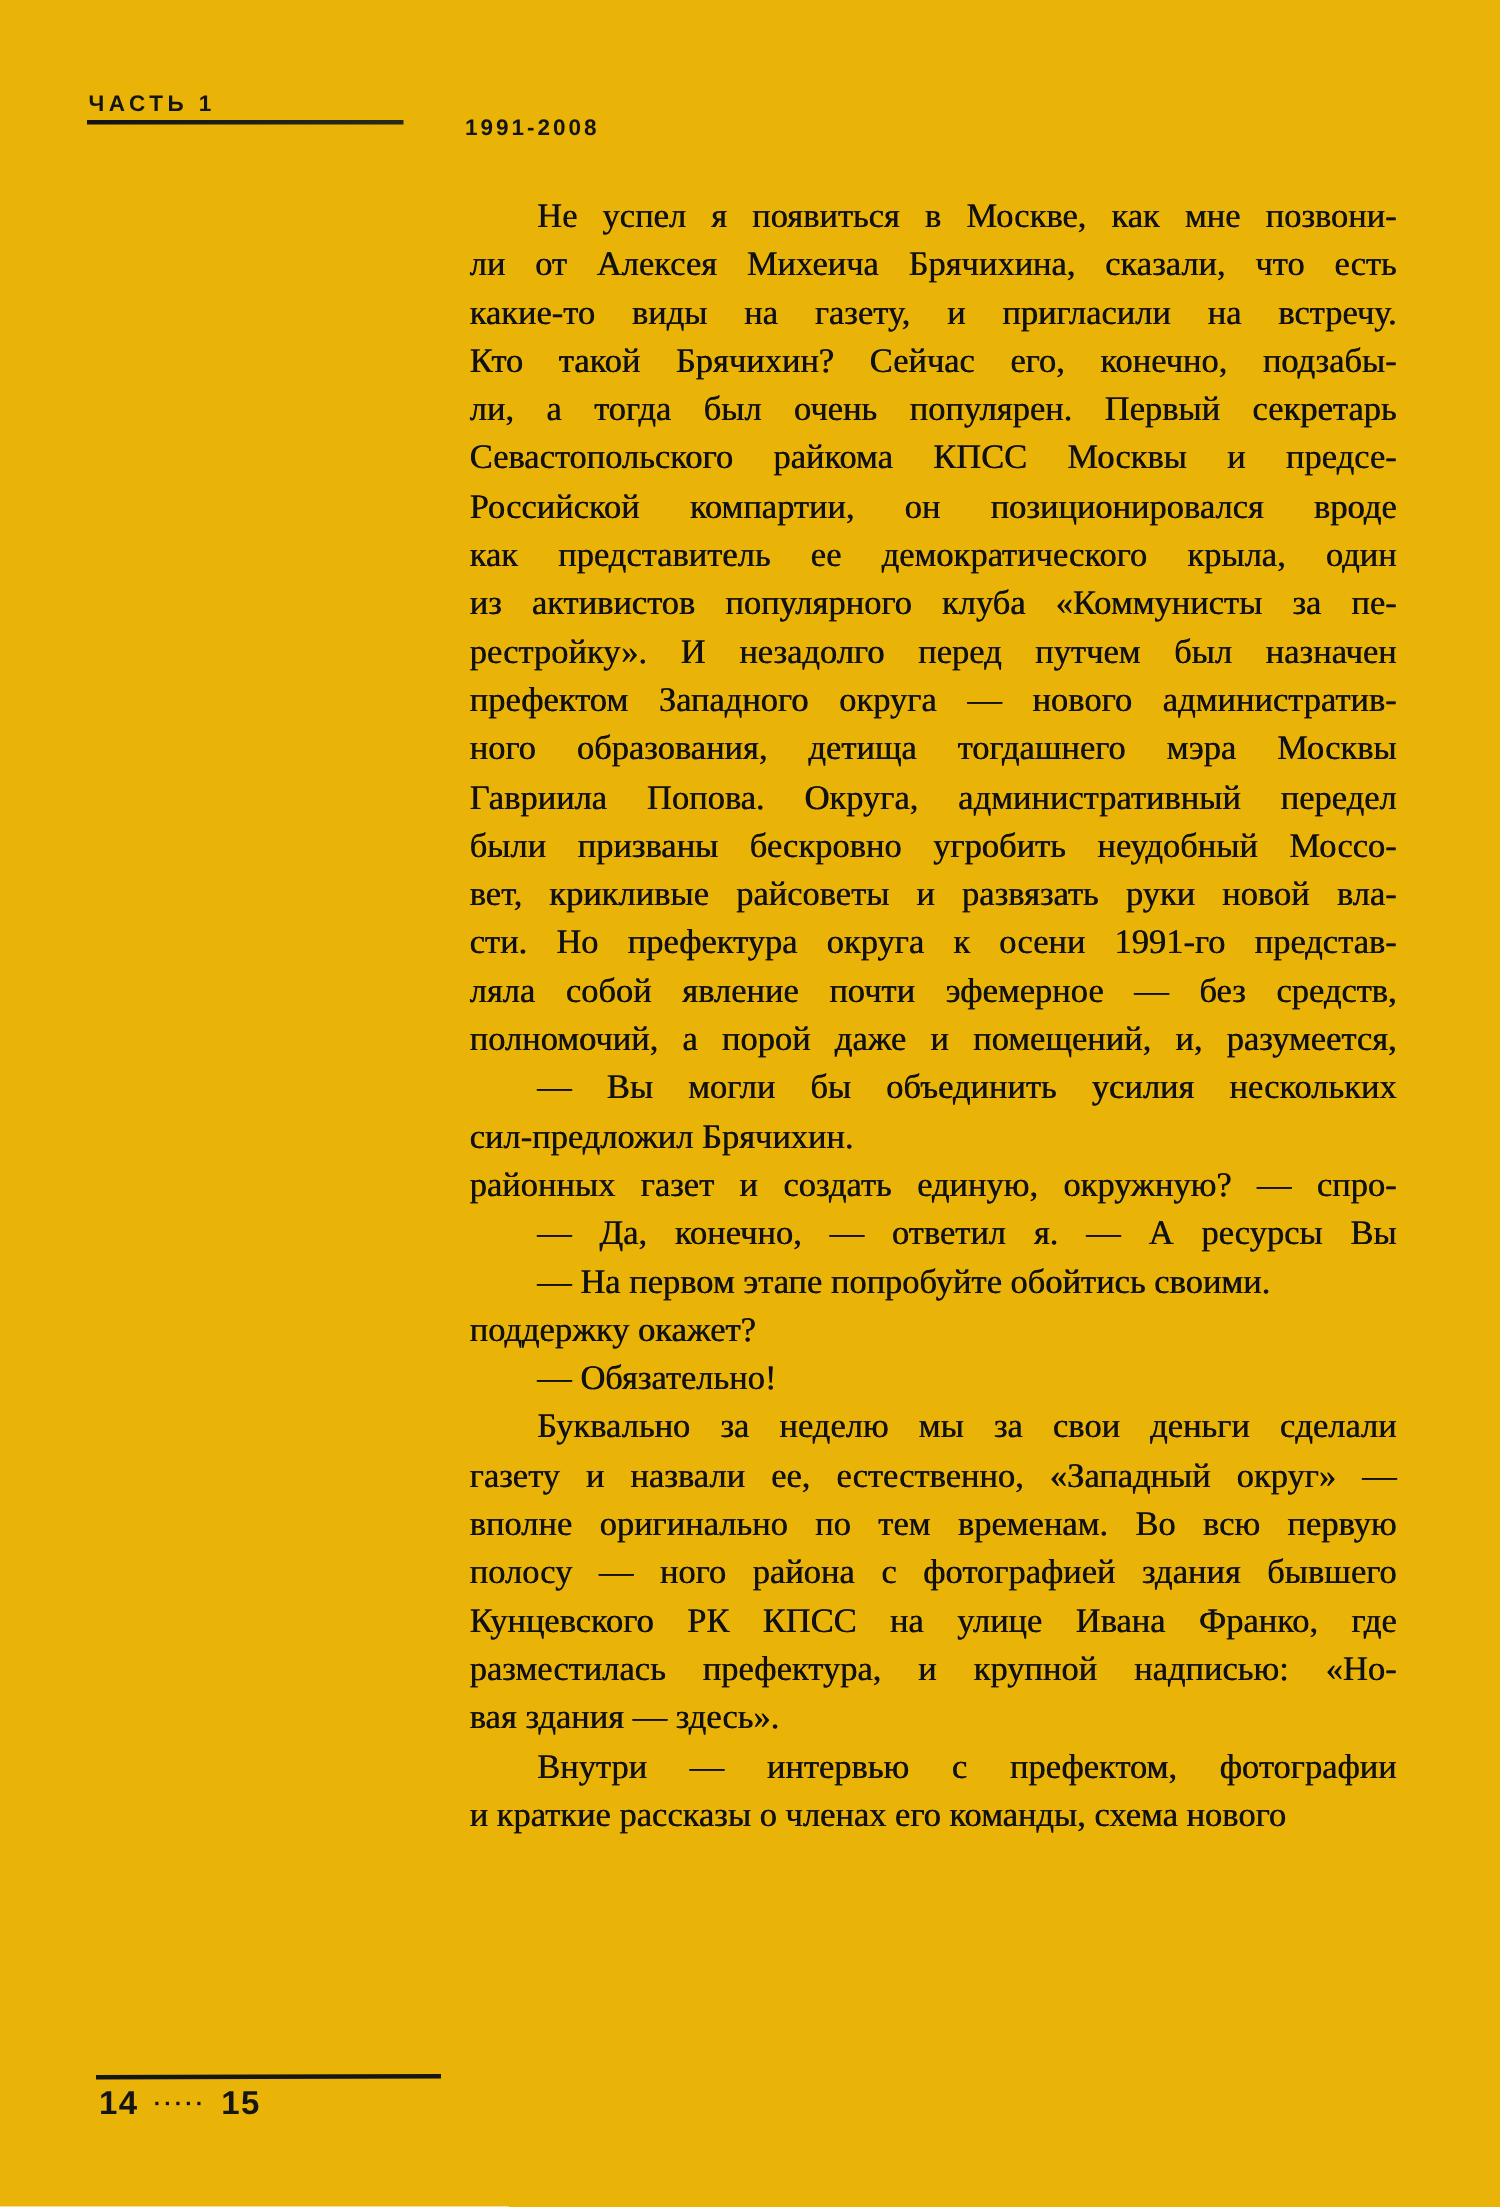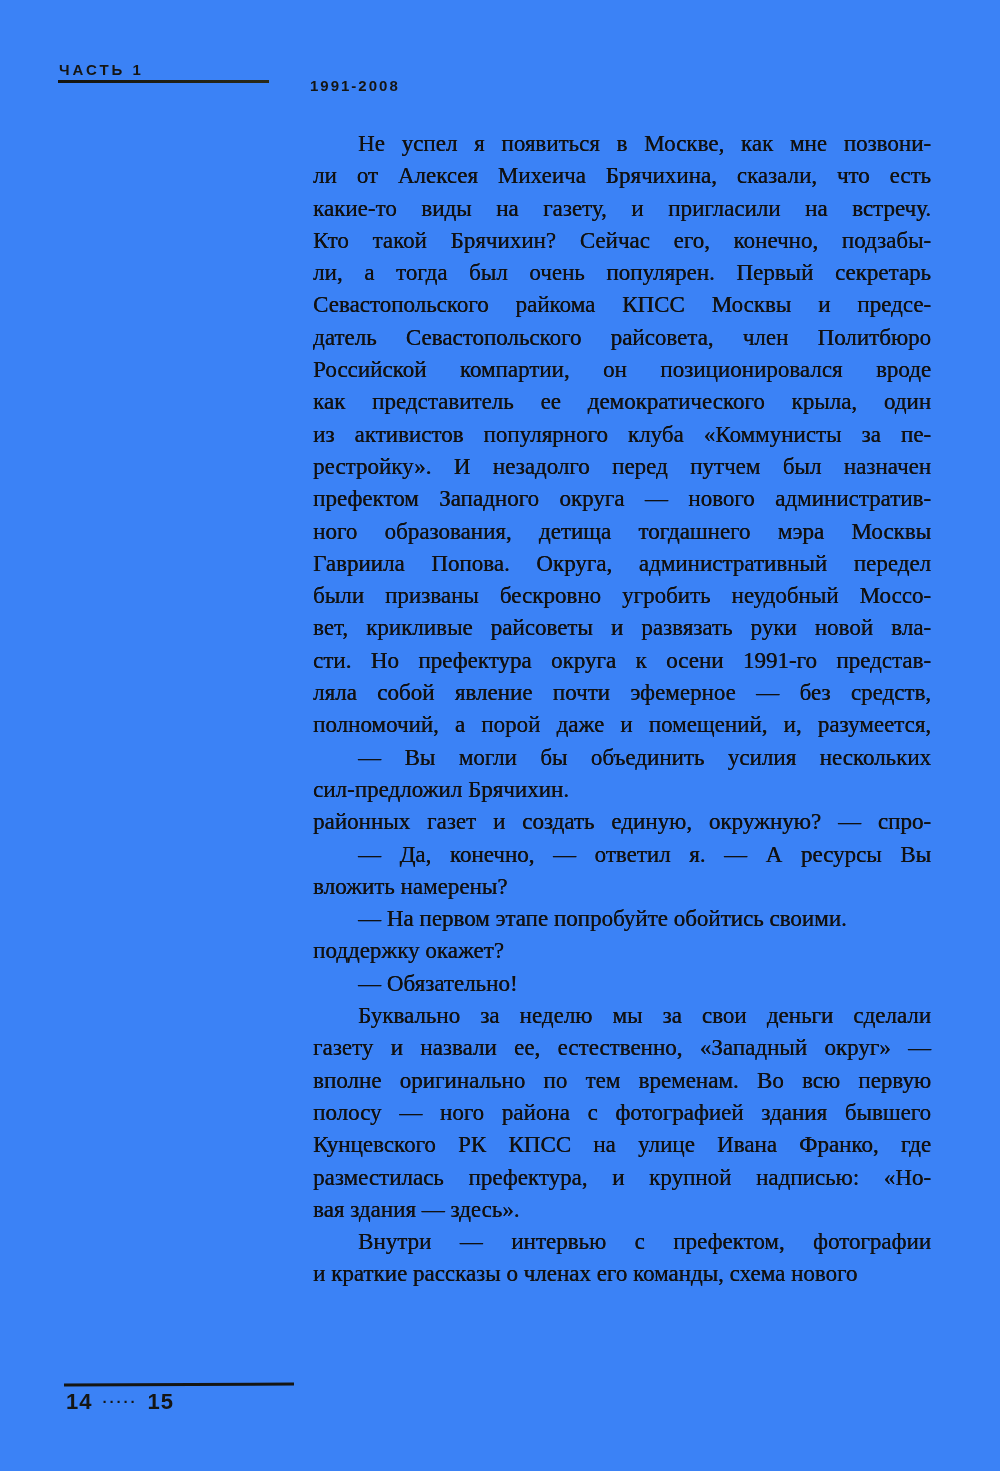--- a/index.html
+++ b/index.html
@@ -1,20 +1,20 @@
 <!DOCTYPE html>
 <html lang="ru"><head>
 <meta charset="utf-8">
 <style>
   html, body { margin: 0; padding: 0; background: #ffffff; }
   .page {
     position: relative;
     width: 1000px;
     height: 1471px;
-    background: #3b82f6;
+    background: #eab308;
     font-family: "Liberation Serif", serif;
     color: #111;
     overflow: hidden;
   }
   
   .running-head {
     position: absolute;
     top: 0; left: 0; right: 0;
     height: 100px;
   }
@@ -109,38 +109,36 @@
   </div>
 
   <div class="text-column">
 
   <div class="text-line para-first">Не успел я появиться в Москве, как мне позвони-</div>
       <div class="text-line">ли от Алексея Михеича Брячихина, сказали, что есть</div>
       <div class="text-line">какие-то виды на газету, и пригласили на встречу.</div>
       <div class="text-line">Кто такой Брячихин? Сейчас его, конечно, подзабы-</div>
       <div class="text-line">ли, а тогда был очень популярен. Первый секретарь</div>
       <div class="text-line">Севастопольского райкома КПСС Москвы и предсе-</div>
-      <div class="text-line">датель Севастопольского райсовета, член Политбюро</div>
       <div class="text-line">Российской компартии, он позиционировался вроде</div>
       <div class="text-line">как представитель ее демократического крыла, один</div>
       <div class="text-line">из активистов популярного клуба «Коммунисты за пе-</div>
       <div class="text-line">рестройку». И незадолго перед путчем был назначен</div>
       <div class="text-line">префектом Западного округа — нового административ-</div>
       <div class="text-line">ного образования, детища тогдашнего мэра Москвы</div>
       <div class="text-line">Гавриила Попова. Округа, административный передел</div>
       <div class="text-line">были призваны бескровно угробить неудобный Моссо-</div>
       <div class="text-line">вет, крикливые райсоветы и развязать руки новой вла-</div>
       <div class="text-line">сти. Но префектура округа к осени 1991-го представ-</div>
       <div class="text-line">ляла собой явление почти эфемерное — без средств,</div>
       <div class="text-line">полномочий, а порой даже и помещений, и, разумеется,</div>
       <div class="text-line para-first">— Вы могли бы объединить усилия нескольких</div>
       <div class="text-line para-last">сил-предложил Брячихин.</div>
       <div class="text-line">районных газет и создать единую, окружную? — спро-</div>
       <div class="text-line para-first">— Да, конечно, — ответил я. — А ресурсы Вы</div>
-      <div class="text-line para-last">вложить намерены?</div>
       <div class="text-line para-first para-last">— На первом этапе попробуйте обойтись своими.</div>
       <div class="text-line para-last">поддержку окажет?</div>
       <div class="text-line para-first para-last">— Обязательно!</div>
       <div class="text-line para-first">Буквально за неделю мы за свои деньги сделали</div>
       <div class="text-line">газету и назвали ее, естественно, «Западный округ» —</div>
       <div class="text-line">вполне оригинально по тем временам. Во всю первую</div>
       <div class="text-line">полосу — ного района с фотографией здания бывшего</div>
       <div class="text-line">Кунцевского РК КПСС на улице Ивана Франко, где</div>
       <div class="text-line">разместилась префектура, и крупной надписью: «Но-</div>
       <div class="text-line para-last">вая здания — здесь».</div>

